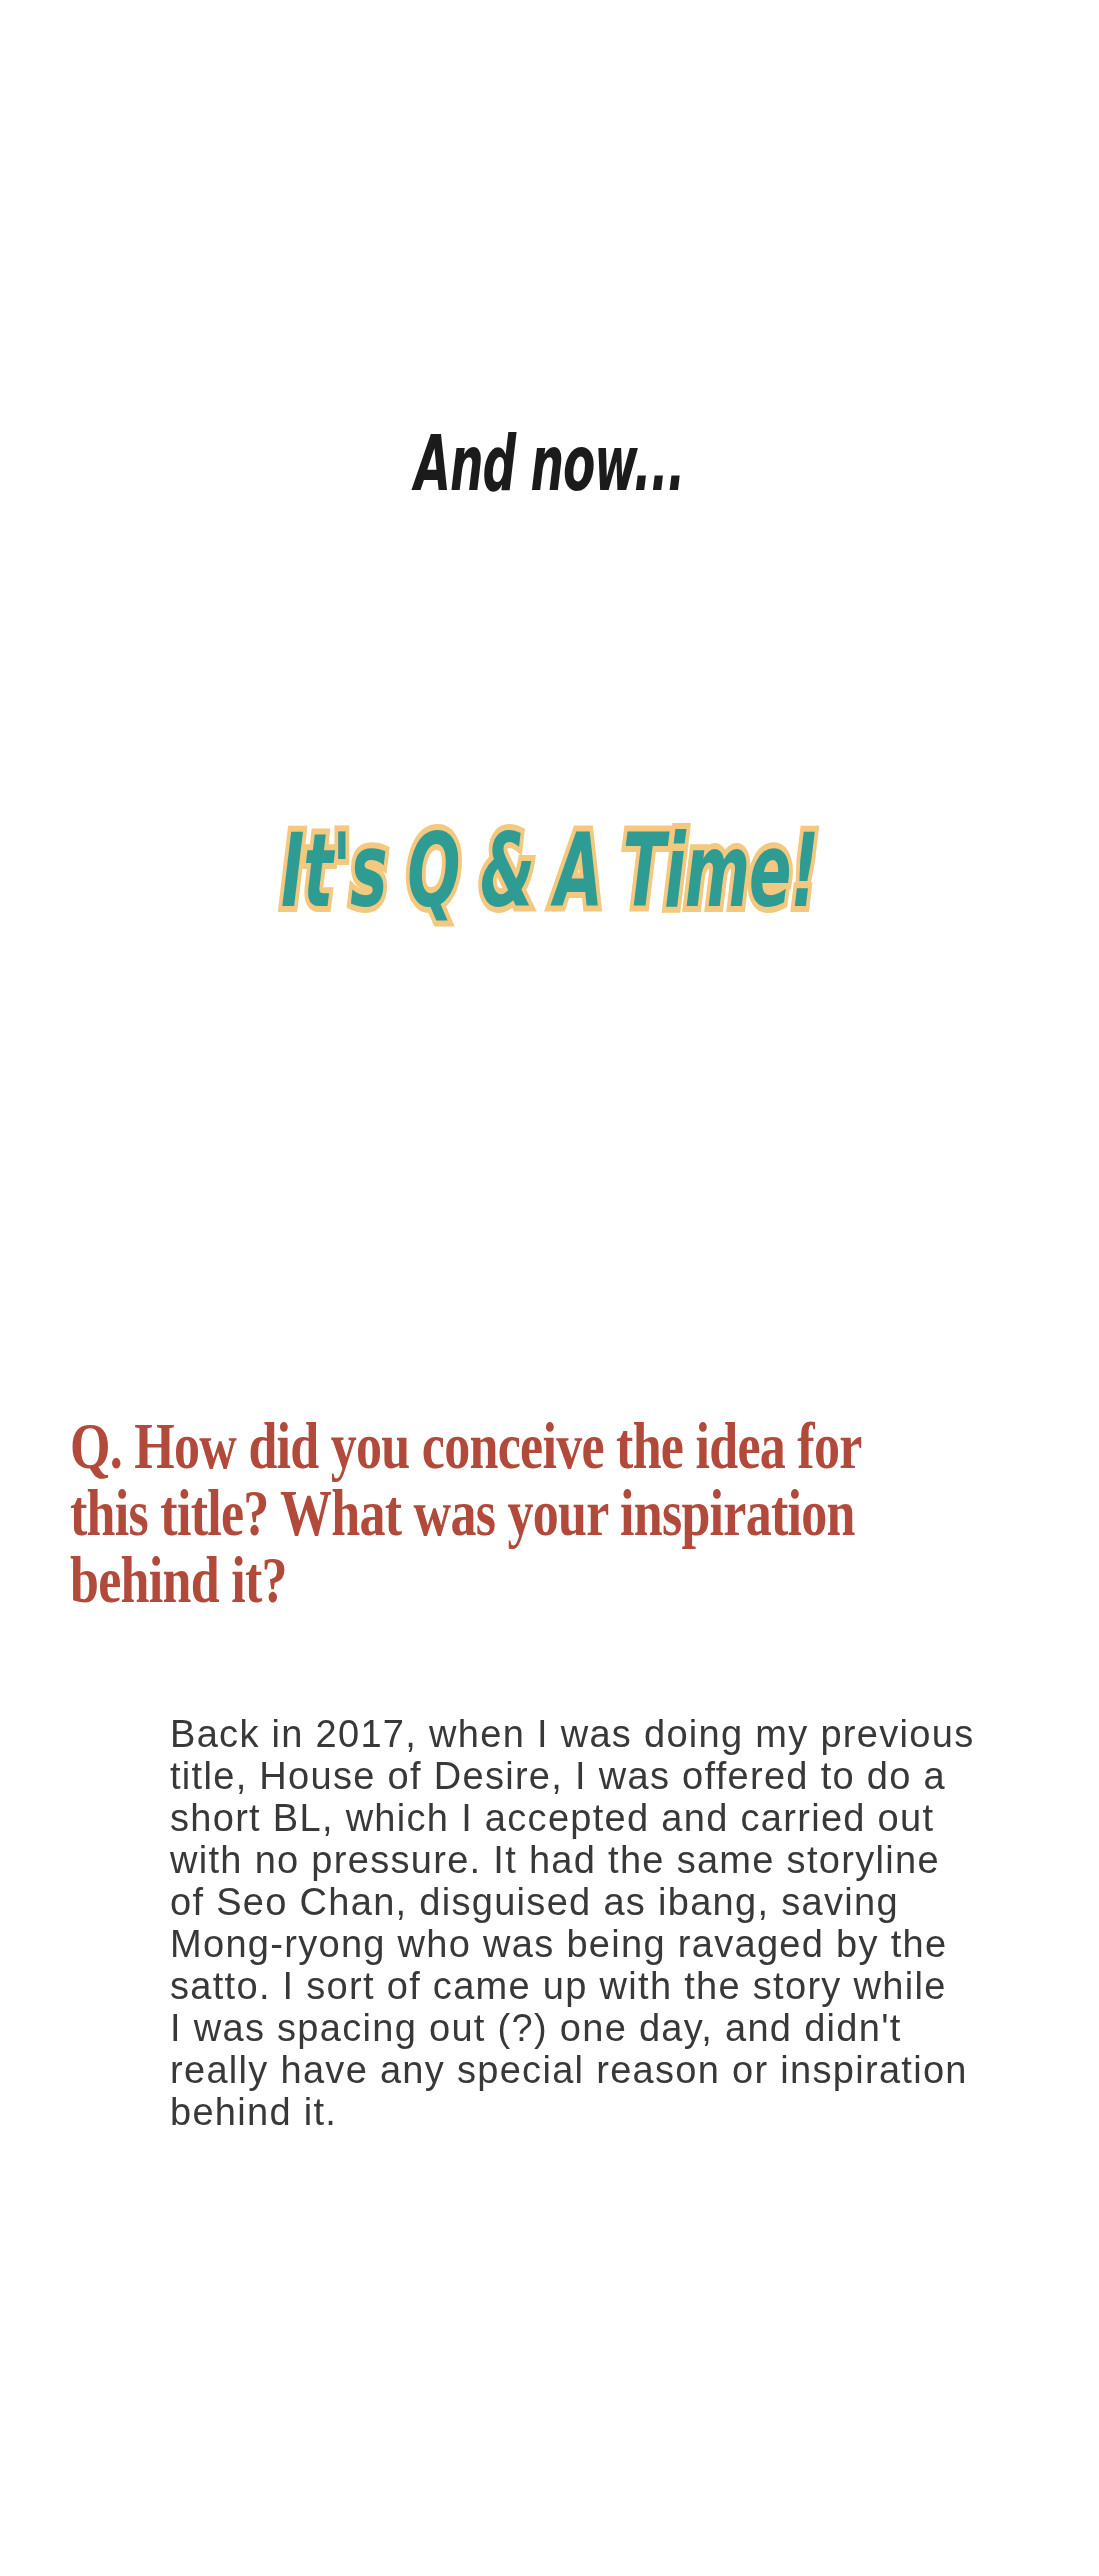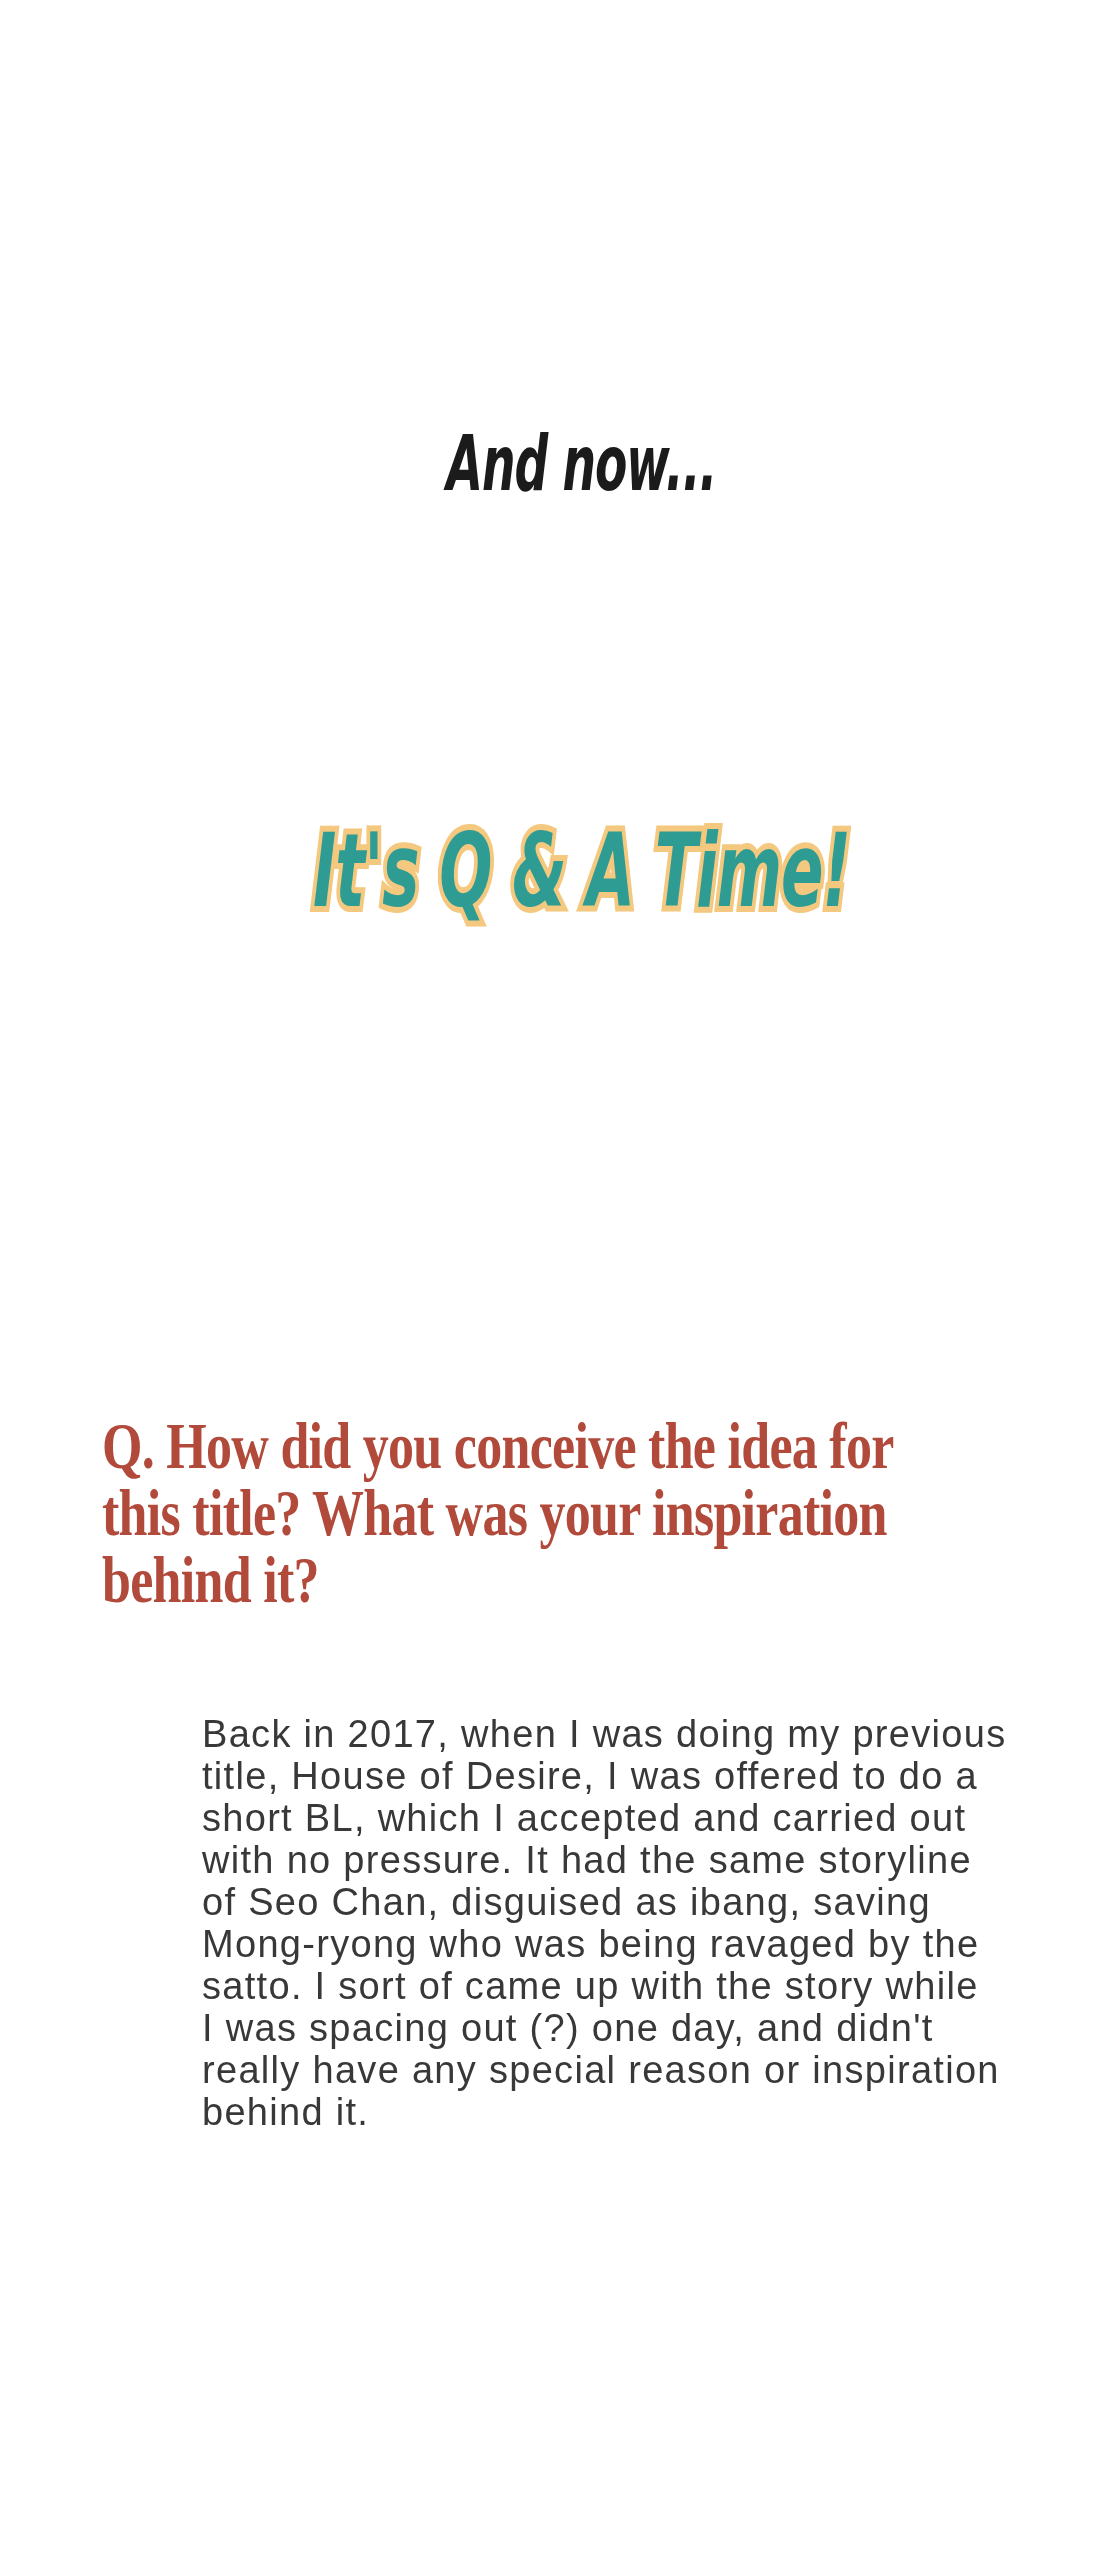--- a/index.html
+++ b/index.html
@@ -7,21 +7,20 @@
     padding: 0;
     background: #ffffff;
   }
   .page {
     position: relative;
     width: 994px;
     height: 2576px;
     background: #ffffff;
     overflow: hidden;
     font-family: "Liberation Serif", serif;
-    margin-left: 32px;
   }
 
   
   .and-now {
     position: absolute;
     top: 425px;
     left: 0;
     width: 1099px;
     text-align: center;
     font-family: "DejaVu Sans", sans-serif;

